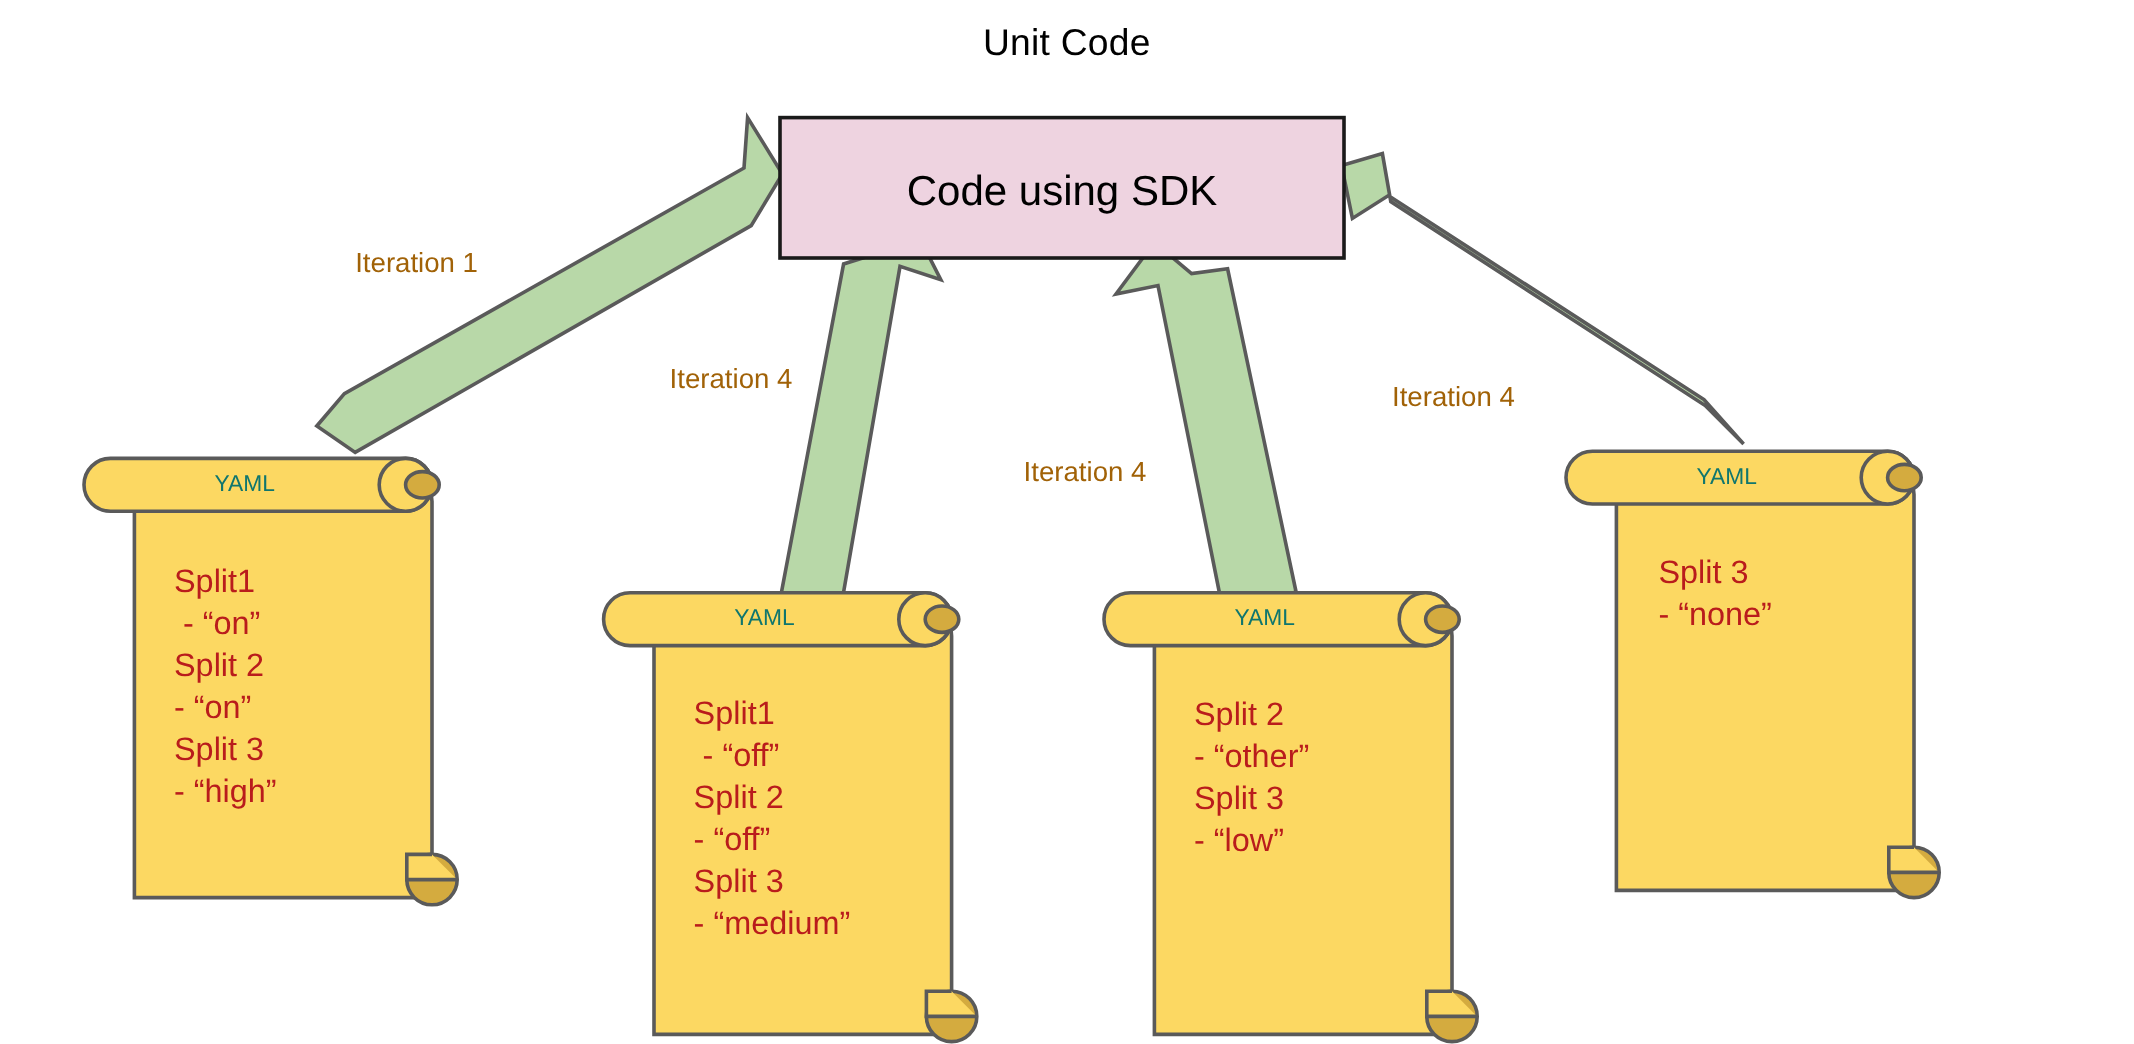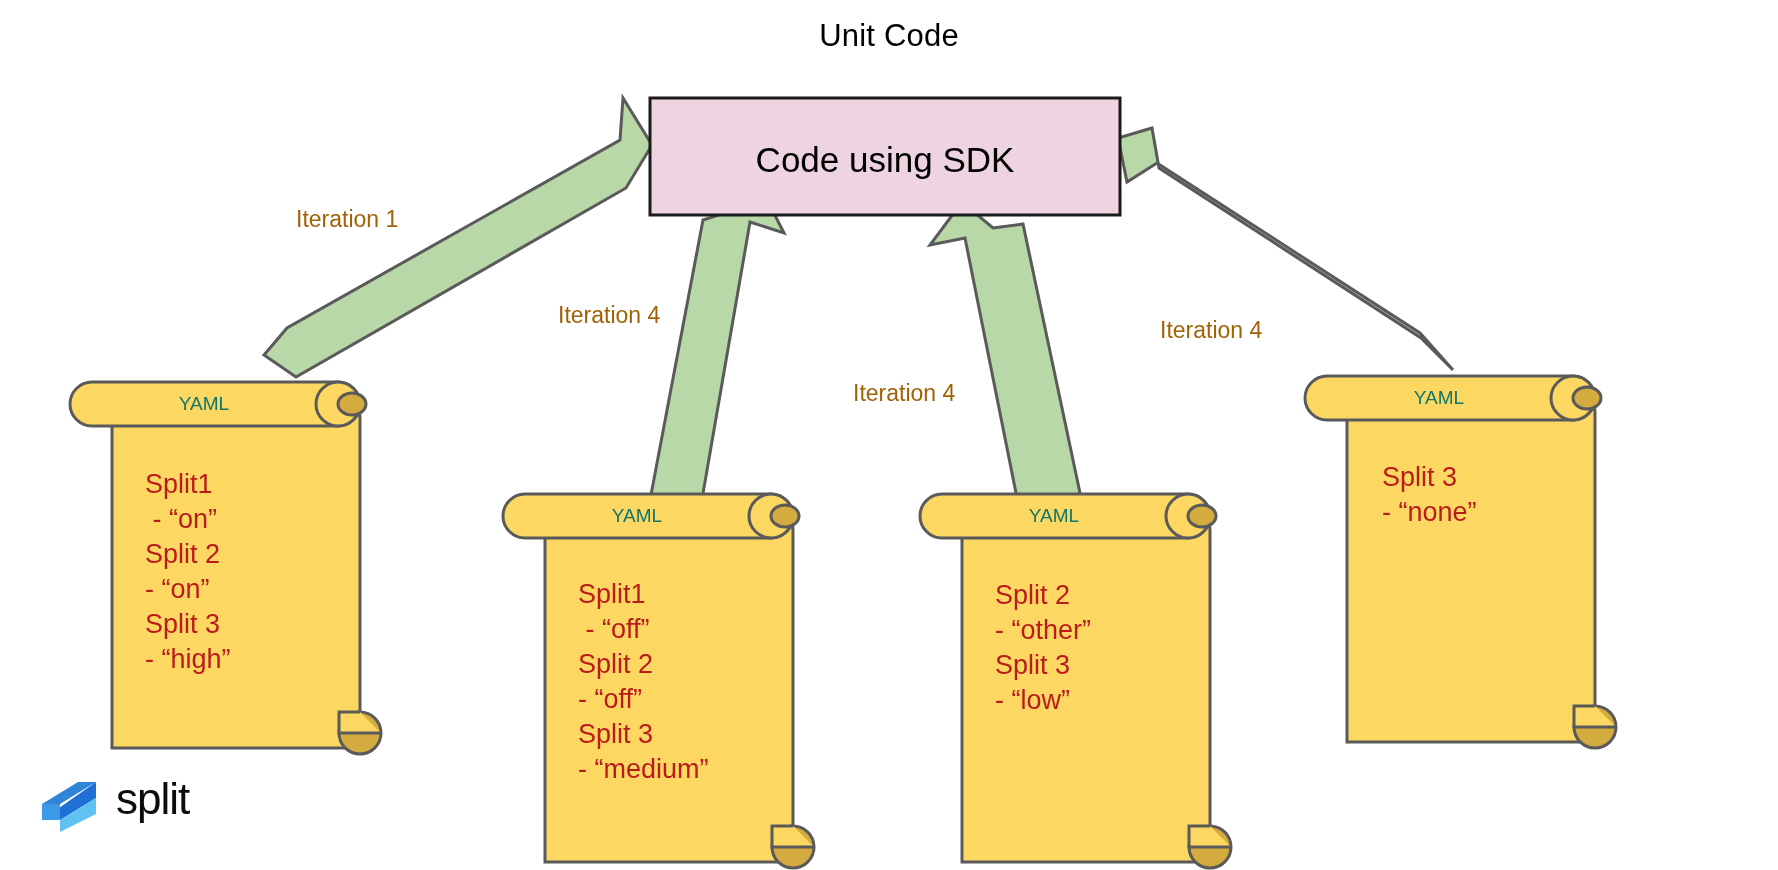--- a/index.html
+++ b/index.html
@@ -178,23 +178,14 @@
 - “off”
 Split 3
 - “medium”</div>
   <div class="ovl yaml-body" style="left:995px; top:578px;">Split 2
 - “other”
 Split 3
 - “low”</div>
   <div class="ovl yaml-body" style="left:1382px; top:460px;">Split 3
 - “none”</div>
 
-  <div id="split-logo">
-    <svg width="70" height="56" viewBox="0 0 70 56">
-      <polygon points="4,26 40,4 58,4 22,26" fill="#2f86d8"></polygon>
-      <polygon points="58,4 58,20 22,42 4,42" fill="#1f6fd4"></polygon>
-      <polygon points="22,42 58,20 58,36 22,54" fill="#5fc2f2"></polygon>
-      <polygon points="4,26 22,26 22,42 4,42" fill="#3d9ae8"></polygon>
-    </svg>
-    <div id="split-logo-wordmark">split</div>
-  </div>
 
 </div>
 
 </body></html>

